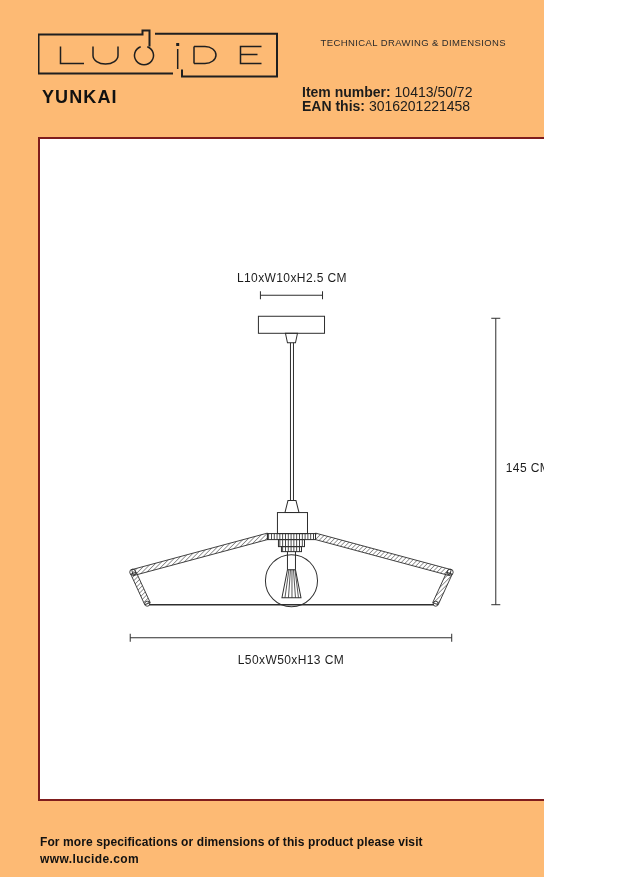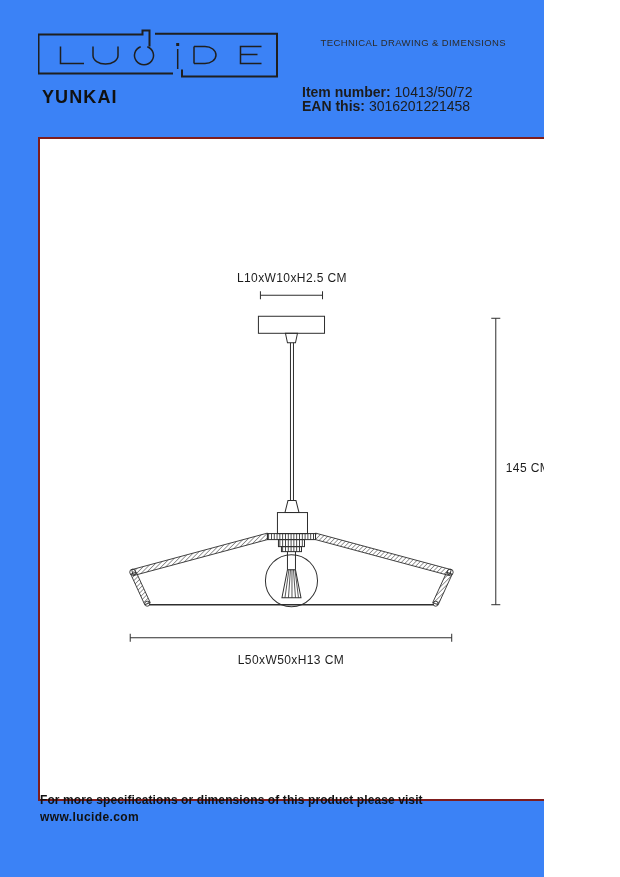--- a/index.html
+++ b/index.html
@@ -1,19 +1,19 @@
 <!DOCTYPE html>
 <html><head>
 <meta charset="utf-8">
 <style>
   html,body{margin:0;padding:0;background:#ffffff;}
   .page{
     position:relative;
     width:544px;height:877px;
-    background:#3b82f6;
+    background:#fdba74;
     font-family:"Liberation Sans", sans-serif;
     color:#1c1c1c;
     overflow:hidden;
   }
   .logo{position:absolute;left:38px;top:29px;width:240px;height:50px;}
   .doc-title{
     position:absolute;top:37px;right:38px;
     font-size:9.5px;letter-spacing:.4px;color:#2b2b2b;
     white-space:nowrap;
   }
@@ -27,21 +27,21 @@
     white-space:nowrap;
   }
   .product-info .lbl{font-weight:bold;}
   .drawing-box{
     position:absolute;left:38px;top:137px;
     width:545px;height:660px;
     border:2px solid #7f1d1d;
     background:#ffffff;
   }
   .drawing-box svg{display:block;width:100%;height:100%;}
-  .footer{position:absolute;left:40px;top:793px;}
+  .footer{position:absolute;left:40px;top:835px;}
   .footer .note{font-size:12px;font-weight:bold;letter-spacing:.1px;color:#111;}
   .footer .site{font-size:12px;font-weight:bold;letter-spacing:.4px;color:#111;margin-top:3px;}
   .dim-text{
     font-family:"Liberation Sans", sans-serif;
     font-size:12px;letter-spacing:.4px;fill:#1c1c1c;
   }
 </style>
 </head>
 <body>
 

